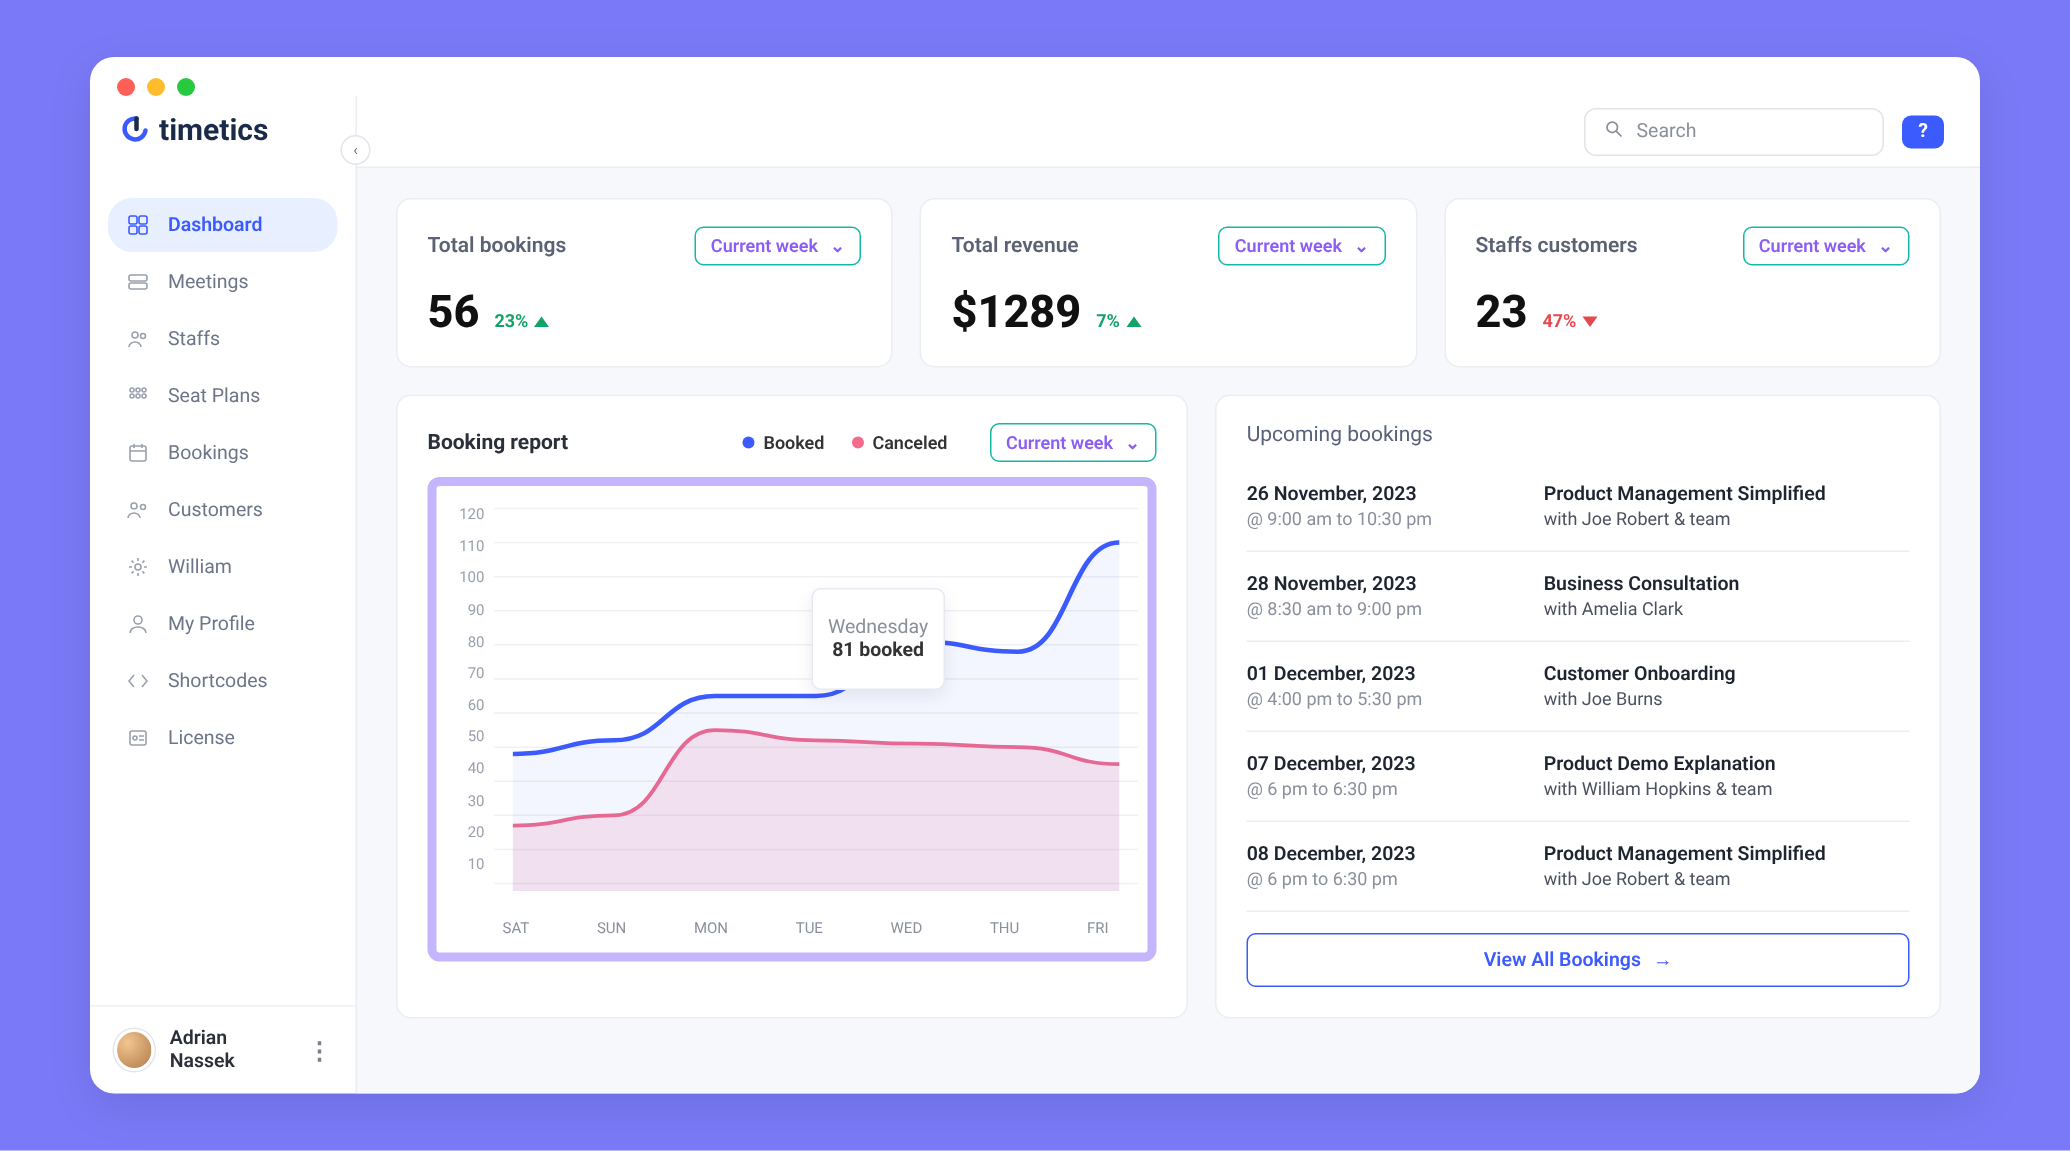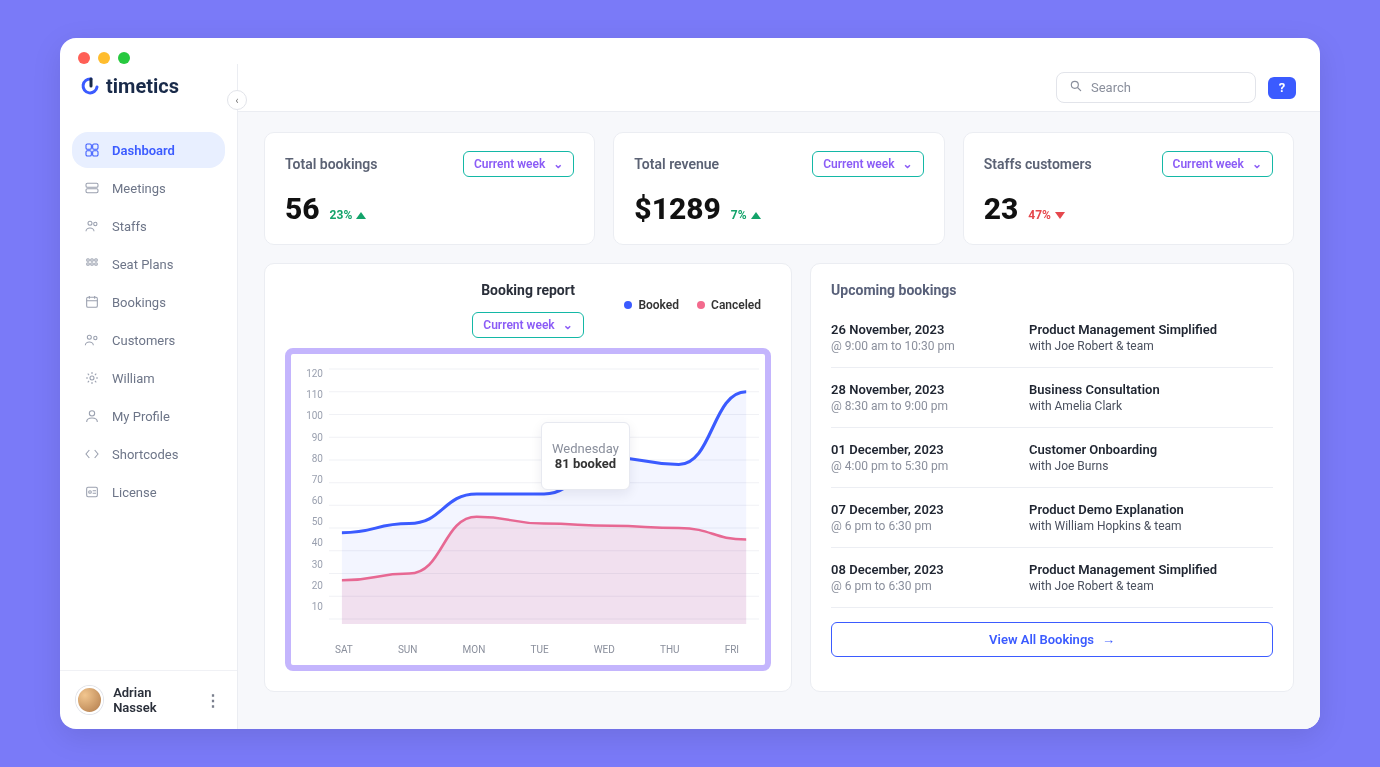--- a/index.html
+++ b/index.html
@@ -175,21 +175,21 @@
   .delta.up { color:#13a36a; }
   .delta.down { color:#e5484d; }
   .tri { width:0; height:0; border-left:5px solid transparent; border-right:5px solid transparent; }
   .tri-up { border-bottom:7px solid currentColor; }
   .tri-down { border-top:7px solid currentColor; }
 
   .panels-row { display:flex; gap:18px; }
   .report-card { flex:1.1; padding:18px 20px 20px; }
   .upcoming-card { flex:1; padding:18px 20px 20px; }
 
-  .report-head { display:flex; align-items:center; margin-bottom:10px;flex-direction:column; }
+  .report-head { display:flex; align-items:center; gap:18px; margin-bottom:10px; }
   .report-title { font-size:14px; font-weight:700; color:#2a2f3a; }
   .legend { display:flex; gap:18px; margin-left:auto; margin-right:10px;}
   .legend-item { display:flex; align-items:center; gap:6px; font-size:12px; font-weight:600; color:#333; }
   .dot { width:8px; height:8px; border-radius:50%; }
   .dot.blue { background:#3b5bff; }
   .dot.pink { background:#f36a8d; }
 
   .chart-wrap {
     border:6px solid #c4b5fd;
     border-radius:8px;
@@ -221,21 +221,21 @@
     border-radius:6px;
     padding:18px 10px;
     font-size:13px;
     text-align:center;
     color:#333;
     pointer-events: none;
   }
   .tooltip .tt-day { color:#8a8f9c; }
   .tooltip .tt-val { font-weight:700; }
 
-  .upcoming-title { font-size:14px; font-weight:700; color:#59617a; margin-bottom:10px;}
+  .upcoming-title { font-size:14px; font-weight:400; color:#59617a; margin-bottom:10px;}
   .booking-row {
     display:flex; gap:28px;
     padding:14px 0;
     border-bottom:1px solid #eceef3;
   }
   .bk-date { width:170px; }
   .bk-date .d1 { font-size:13px; font-weight:600; color:#1e2430; }
   .bk-date .d2 { font-size:12px; color:#8a8f9c; margin-top:2px;}
   .bk-info .i1 { font-size:13px; font-weight:600; color:#1e2430; }
   .bk-info .i2 { font-size:12px; color:#4a505e; margin-top:2px;}

